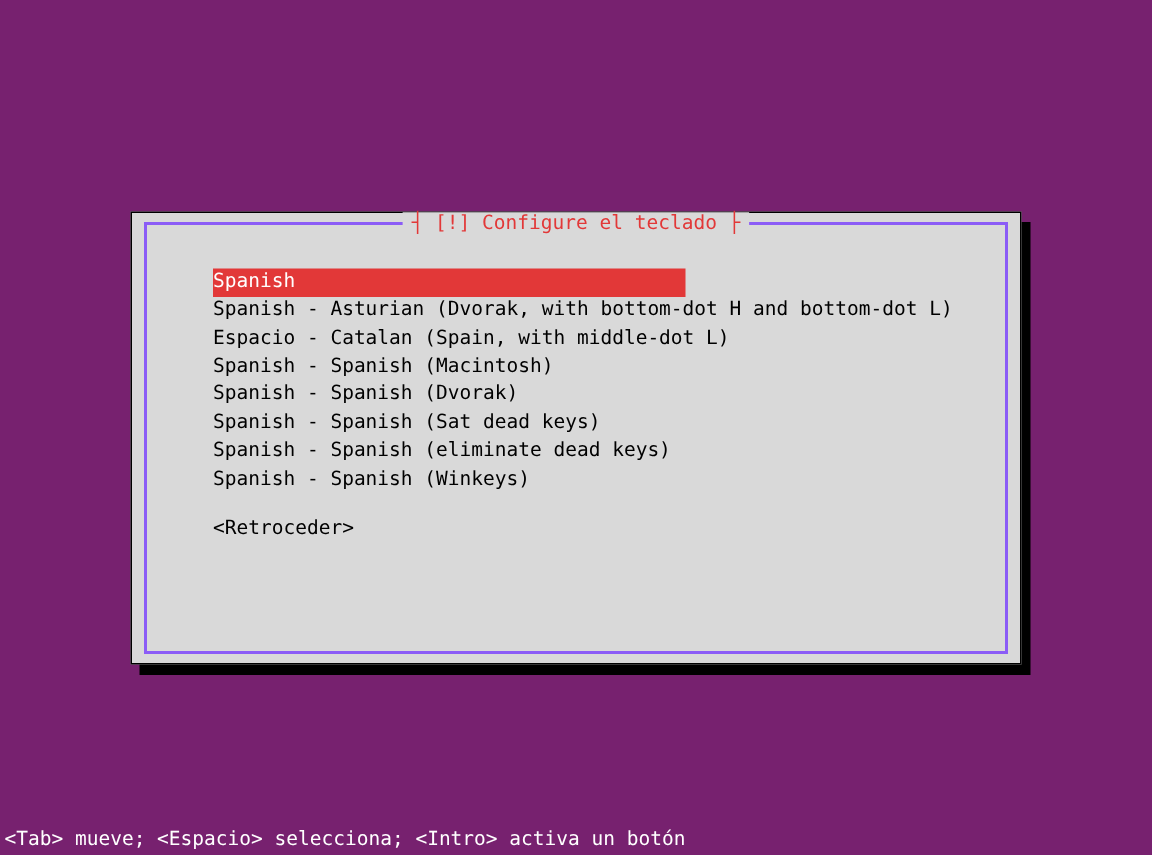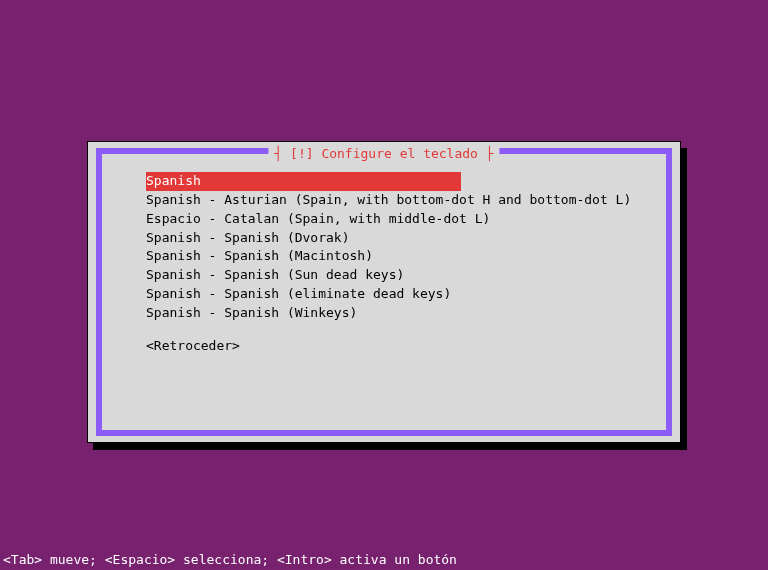--- a/index.html
+++ b/index.html
@@ -29,39 +29,39 @@
       height: 302px;
       background: #d9d9d9;
       border: 1px solid #000;
     }
     .dialog-inner {
       position: absolute;
       top: 6px;
       left: 8px;
       right: 8px;
       bottom: 6px;
-      border: 6px solid #8b5cf6;
+      border: 2px solid #8b5cf6;
     }
     .dialog-title {
       position: absolute;
       top: -1px;
       left: 50%;
       transform: translateX(-50%) translateY(-50%);
       background: #d9d9d9;
       padding: 0 6px;
       color: #e23838;
       white-space: nowrap;
     }
     .dialog-content {
       padding: 18px 16px 10px 16px;
       line-height: 1.45;
     }
     .prompt { margin-bottom: 14px; }
     .label { margin-bottom: 14px; }
-    .options { padding-left: 28px; }
+    .options { padding-left: 28px; margin-top: 11px; }
     .option {
       white-space: pre;
       cursor: default;
       display: block;
       width: fit-content;
     }
     .option.selected {
       background: #e23838;
       color: #fff;
       padding-right: 260px;
@@ -89,25 +89,25 @@
 
 <div class="dialog-shadow"></div>
 <div class="dialog">
   <div class="dialog-inner">
     <div class="dialog-title">
       <span>┤ </span><span>[!] Configure el teclado</span><span> ├</span>
     </div>
     <div class="dialog-content">
       <div class="options" id="options">
           <div class="option selected">Spanish</div>
-          <div class="option">Spanish - Asturian (Spain, with bottom-dot H and bottom-dot L)</div>
+          <div class="option">Spanish - Asturian (Dvorak, with bottom-dot H and bottom-dot L)</div>
           <div class="option">Espacio - Catalan (Spain, with middle-dot L)</div>
+          <div class="option">Spanish - Spanish (Macintosh)</div>
           <div class="option">Spanish - Spanish (Dvorak)</div>
-          <div class="option">Spanish - Spanish (Macintosh)</div>
-          <div class="option">Spanish - Spanish (Sun dead keys)</div>
+          <div class="option">Spanish - Spanish (Sat dead keys)</div>
           <div class="option">Spanish - Spanish (eliminate dead keys)</div>
           <div class="option">Spanish - Spanish (Winkeys)</div>
         </div>
       <div class="back">&lt;Retroceder&gt;</div>
     </div>
   </div>
 </div>
 <div class="footer">&lt;Tab&gt; mueve; &lt;Espacio&gt; selecciona; &lt;Intro&gt; activa un botón</div>
 
 </body></html>

